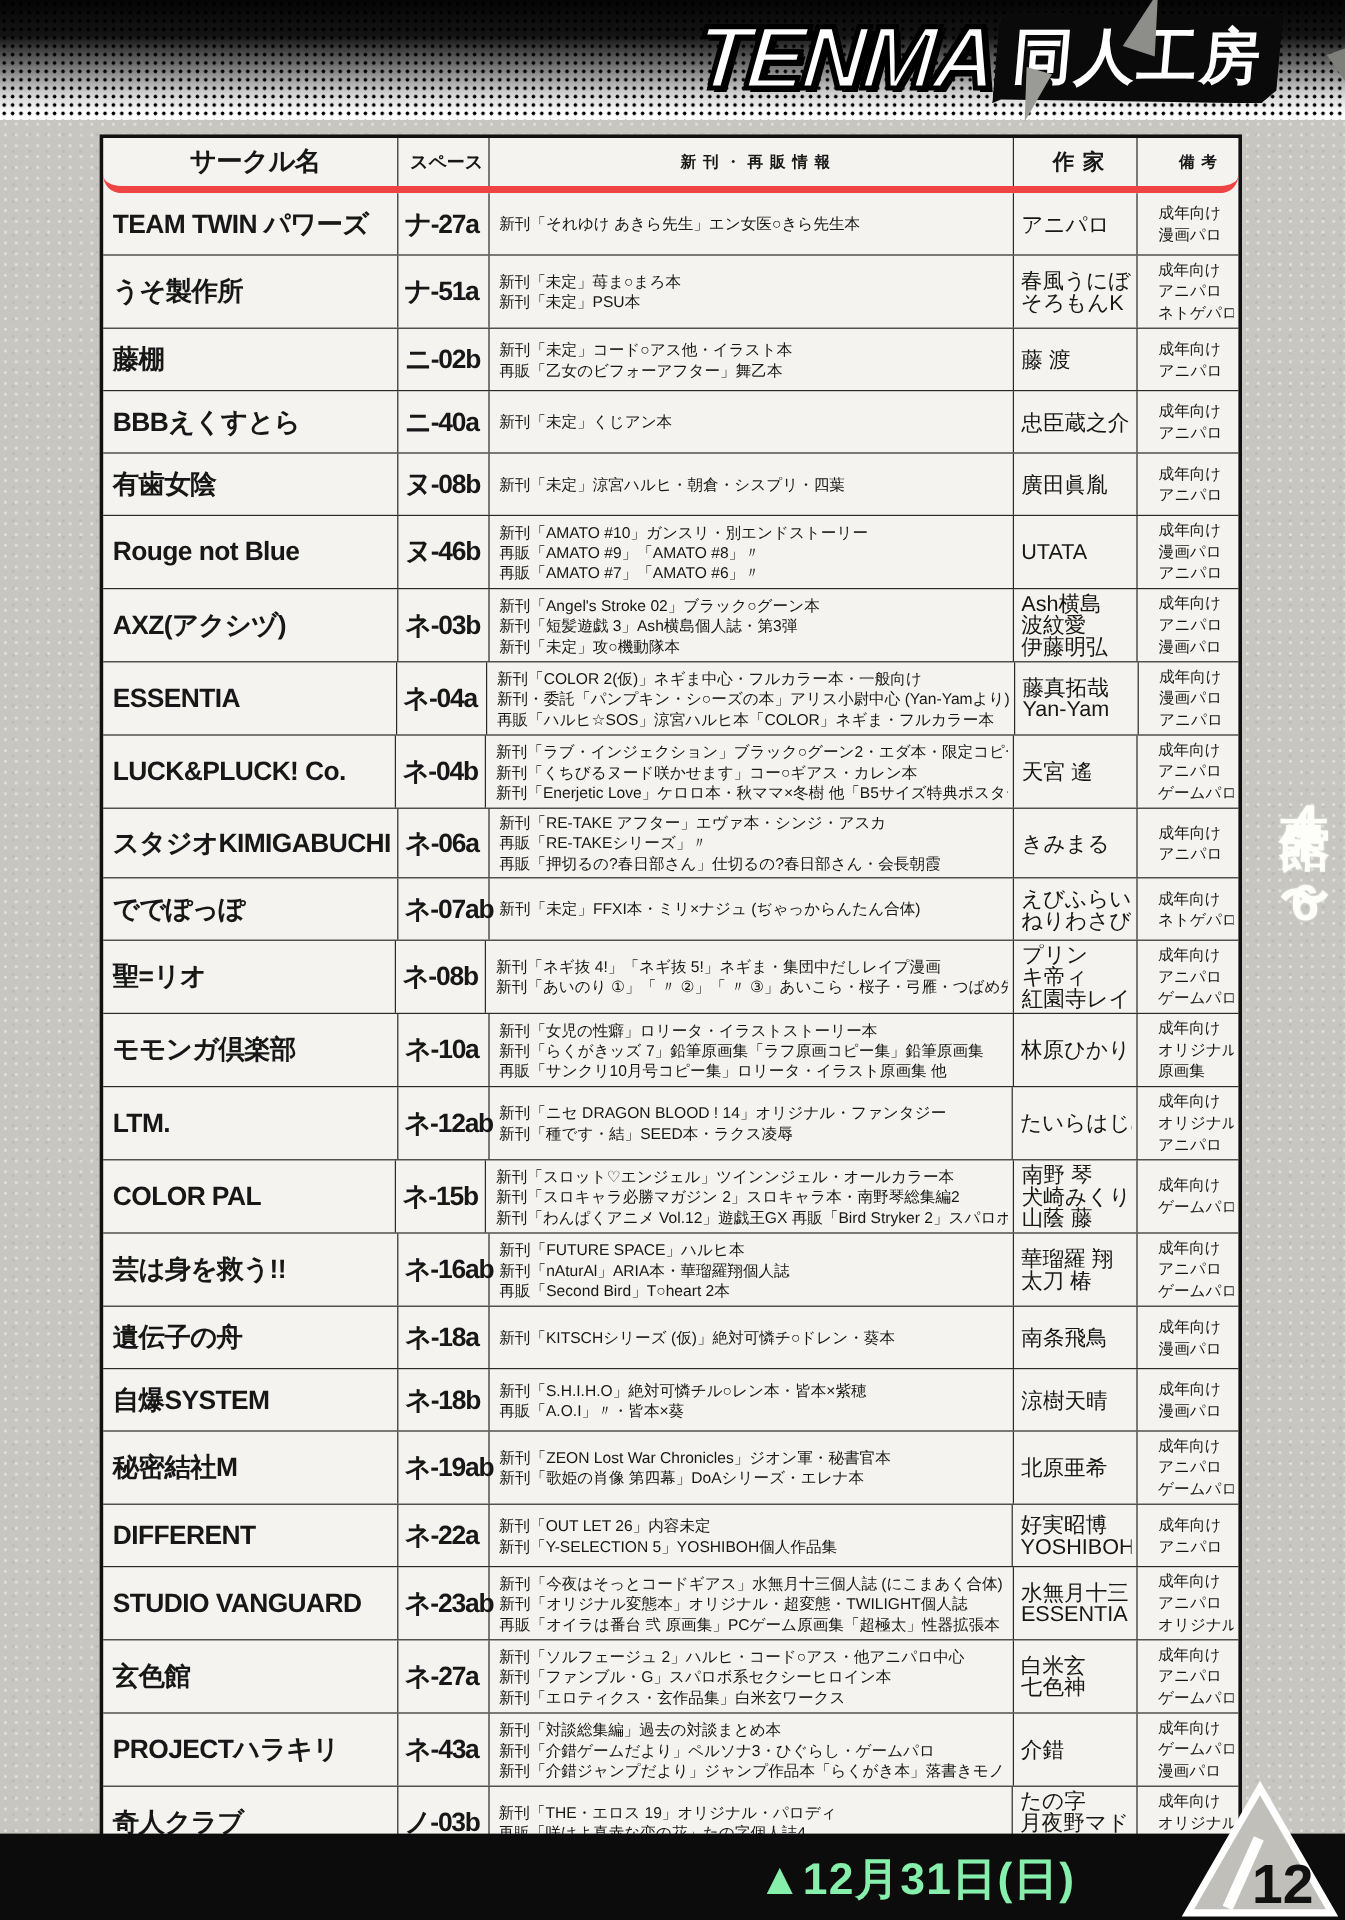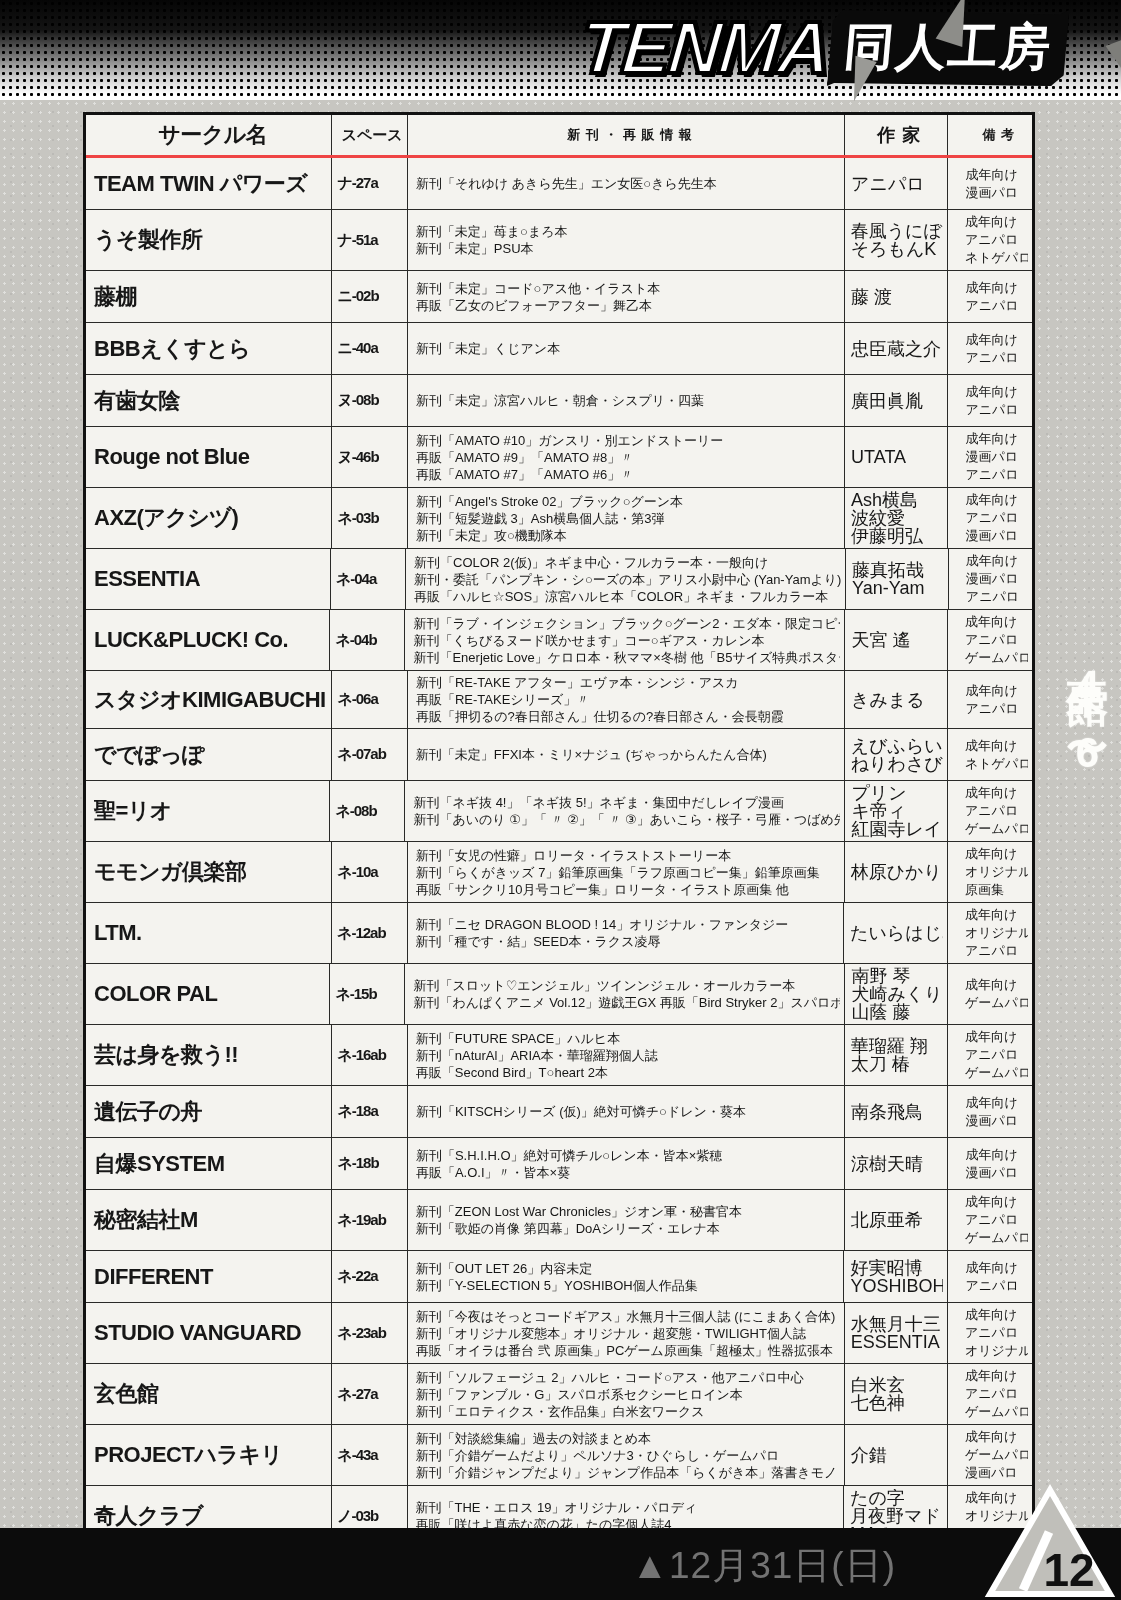--- a/index.html
+++ b/index.html
@@ -39,51 +39,51 @@
   .spike1{top:-8px;right:150px;border-width:0 14px 52px 14px;border-color:transparent transparent #8d8d89 transparent;transform:rotate(18deg);}
   .spike2{top:40px;right:-18px;border-width:0 13px 48px 13px;border-color:transparent transparent #7e7e7a transparent;transform:rotate(160deg);}
   .spike3{top:58px;right:250px;border-width:0 11px 44px 11px;border-color:transparent transparent #9a9a96 transparent;transform:rotate(196deg);}
 
   
   .tablewrap{
     position:absolute;left:83px;top:112px;width:952px;
     background:#f4f3ef;border:3px solid #111;box-sizing:border-box;
     color:#171717;
   }
-  .thead{display:flex;border-bottom:3px solid #ef4444;}
+  .thead{display:flex;border-bottom:6px solid #ef4444;border-radius:15px;}
   .th{
     display:flex;align-items:center;justify-content:center;
     font-weight:bold;font-size:20px;height:40px;box-sizing:border-box;
     letter-spacing:1px;
   }
   .tr{display:flex;border-bottom:1.6px solid #2a2a28;min-height:51px;}
   .tr:last-child{border-bottom:none;}
   .td{display:flex;flex-direction:column;justify-content:center;box-sizing:border-box;padding:3px 4px;}
   .c-circle{width:248px;border-right:1.6px solid #2a2a28;padding-left:8px;
             font-weight:bold;font-size:22px;letter-spacing:-0.5px;white-space:nowrap;overflow:hidden;}
-  .c-space {width:76px;border-right:1.6px solid #2a2a28;font-weight:bold;font-size:15px;white-space:nowrap;padding-left:5px;letter-spacing:-1px;}
+  .c-space {width:76px;border-right:1.6px solid #2a2a28;font-weight:bold;font-size:22px;white-space:nowrap;padding-left:5px;letter-spacing:-1px;}
   .c-info  {width:440px;border-right:1.6px solid #2a2a28;padding-left:8px;font-size:13px;}
   .c-artist{width:104px;border-right:1.6px solid #2a2a28;padding-left:6px;font-size:18px;}
   .c-notes {width:84px;padding-left:17px;font-size:13px;}
   .line{line-height:17px;white-space:nowrap;overflow:hidden;}
   .c-artist .line,.c-notes .line{line-height:18px;}
 
   
   .side-label{
     position:absolute;right:6px;top:642px;
     writing-mode:vertical-rl;text-orientation:upright;
     color:#fdfdfa;font-size:42px;font-weight:bold;letter-spacing:10px;
     text-shadow:0 0 2px rgba(255,255,255,.6);
   }
 
   
   .footer{position:absolute;left:0;bottom:0;width:1121px;height:72px;background:#0c0c0c;}
   .footer .date{
-    position:absolute;right:225px;top:13px;color:#737373;
-    font-size:37px;font-weight:400;letter-spacing:1px;white-space:nowrap;
+    position:absolute;right:225px;top:13px;color:#86efac;
+    font-size:37px;font-weight:700;letter-spacing:1px;white-space:nowrap;
   }
   .tri-svg{position:absolute;right:8px;bottom:2px;overflow:visible;}
 </style>
 </head>
 <body>
 
 <div class="banner">
   <div class="logo">
     <span class="tenma">TENMA</span>
     <span class="kobo">同人工房</span>
@@ -327,20 +327,21 @@
           <div class="line">成年向け</div>
           <div class="line">オリジナル</div>
           <div class="line">アニパロ</div>
         </div>
       </div>
       <div class="tr">
         <div class="td c-circle">COLOR PAL</div>
         <div class="td c-space">ネ-15b</div>
         <div class="td c-info">
           <div class="line">新刊「スロット♡エンジェル」ツインンジェル・オールカラー本</div>
+          <div class="line">新刊「スロキャラ必勝マガジン 2」スロキャラ本・南野琴総集編2</div>
           <div class="line">新刊「わんぱくアニメ Vol.12」遊戯王GX 再販「Bird Stryker 2」スパロボOG</div>
         </div>
         <div class="td c-artist">
           <div class="line">南野 琴</div>
           <div class="line">犬崎みくり</div>
           <div class="line">山蔭 藤</div>
         </div>
         <div class="td c-notes">
           <div class="line">成年向け</div>
           <div class="line">ゲームパロ</div>

